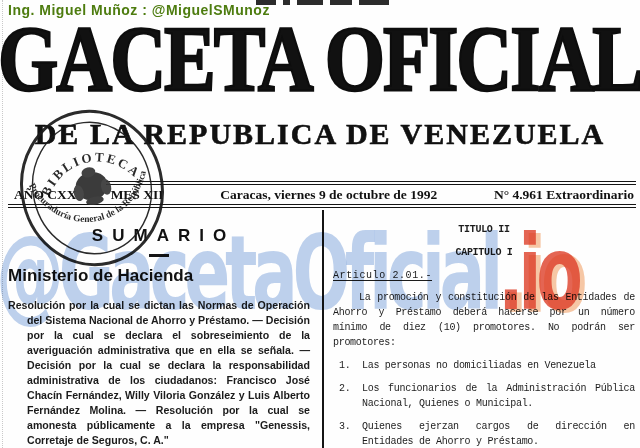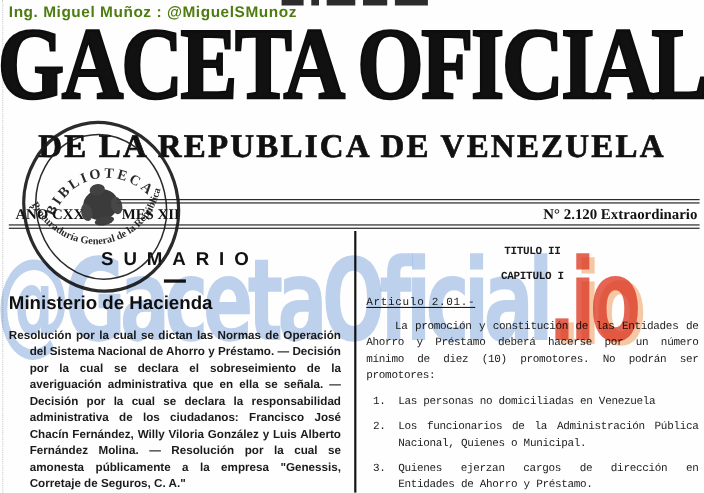--- a/index.html
+++ b/index.html
@@ -126,21 +126,22 @@
 <div class="masthead">GACETA OFICIAL</div>
 <div class="subhead">DE LA REPUBLICA DE VENEZUELA</div>
 
 <div class="dateband">
   <div class="rule rule-top"></div>
   <div class="daterow">
     <span class="anno-mes">
       <span>AÑO CXX</span>
       <span>MES XII</span>
     </span>
-    <span>N° 2.120 Extraordinario</span>
+    <span>Caracas, viernes 9 de octubre de 1992</span>
+    <span>N° 4.961 Extraordinario</span>
   </div>
   <div class="rule rule-bottom"></div>
 </div>
 
 <svg class="stamp" viewBox="0 0 152 164" aria-hidden="true">
   <ellipse cx="76" cy="82" rx="70" ry="77" fill="none" stroke="#1a1a1a" stroke-width="3"></ellipse>
   <ellipse cx="76" cy="82" rx="59" ry="66" fill="none" stroke="#1a1a1a" stroke-width="1.4"></ellipse>
   <path id="arcTop" d="M 24 100 A 54 60 0 0 1 128 100" fill="none"></path>
   <path id="arcBottom" d="M 14 62 A 64 71 0 0 0 138 62" fill="none"></path>
   <text font-family="Liberation Serif, serif" font-size="13" font-weight="bold" letter-spacing="2.5" fill="#181818">

